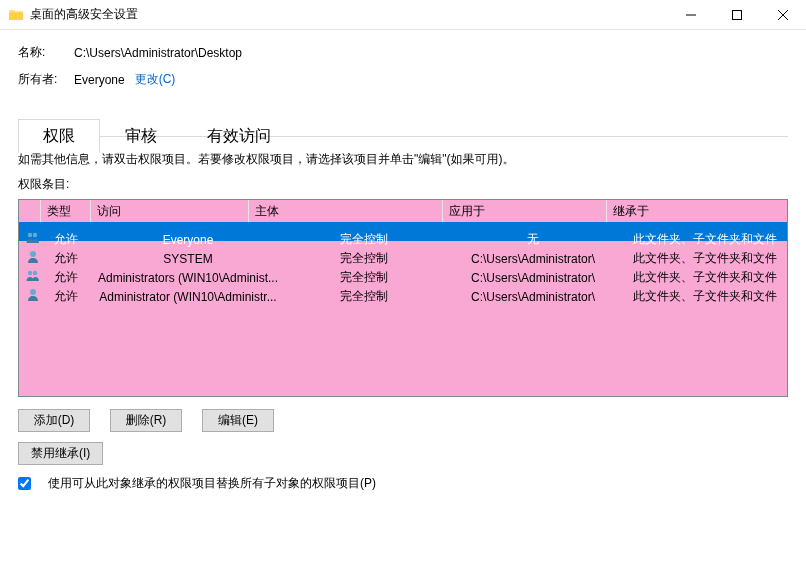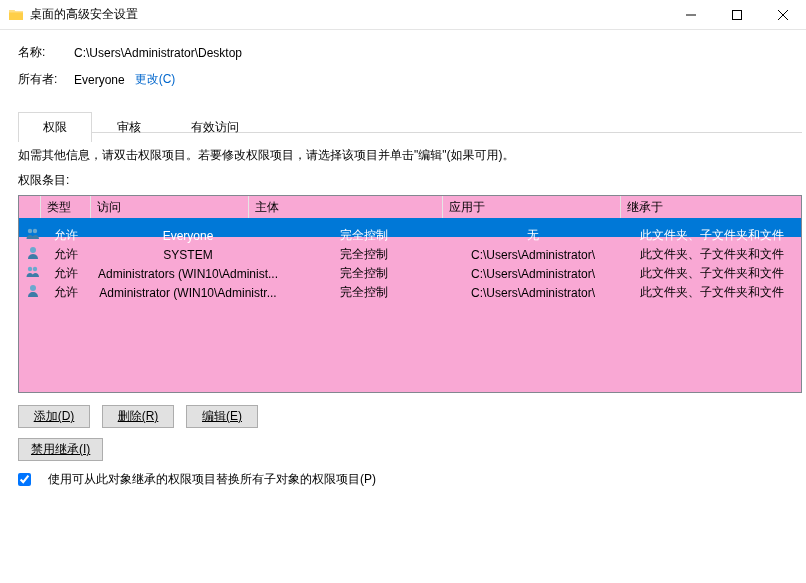--- a/index.html
+++ b/index.html
@@ -28,21 +28,21 @@
     flex: 0 0 auto;
   }
   .titlebar .spacer { flex: 1; }
   .winbtn {
     width: 46px; height: 30px;
     display: flex; align-items: center; justify-content: center;
     color: #000;
   }
   .winbtn svg { width: 10px; height: 10px; }
   .content {
-    padding: 14px 4px 10px 18px;
+    padding: 14px 18px 10px 18px;
   }
   .info-row {
     display: flex;
     align-items: center;
     margin-bottom: 10px;
     font-size: 12px;
   }
   .info-row .label {
     width: 56px;
     color: #000;
@@ -56,23 +56,23 @@
   .tabs {
     display: flex;
     border-bottom: 1px solid #d9d9d9;
     margin-top: 14px;
   }
   .tab {
     padding: 6px 24px 6px 24px;
     border: 1px solid transparent;
     border-bottom: none;
     position: relative;
-    top: 10px;
+    top: 17px;
     cursor: default;
-    font-size: 12px;
+    font-size: 16px;
   }
   .tab.active {
     border-color: #d9d9d9;
     background: #fff;
   }
   .hint {
     margin: 14px 0 8px 0;
     font-size: 12px;
   }
   .subheading {
@@ -120,23 +120,22 @@
     overflow: hidden;
     text-overflow: ellipsis;
     margin-top: 16px;
   }
   .row.selected {
     background: #0078d7;
     color: #fff;
   }
   .btnrow {
     display: flex;
-    gap: 12px;
+    gap: 20px;
     margin-bottom: 10px;
-    text-decoration: underline;
   }
   .btn {
     min-width: 72px;
     height: 23px;
     border: 1px solid #adadad;
     background: #e1e1e1;
     font-family: inherit;
     font-size: 12px;
     padding: 0 12px;
     cursor: default;

